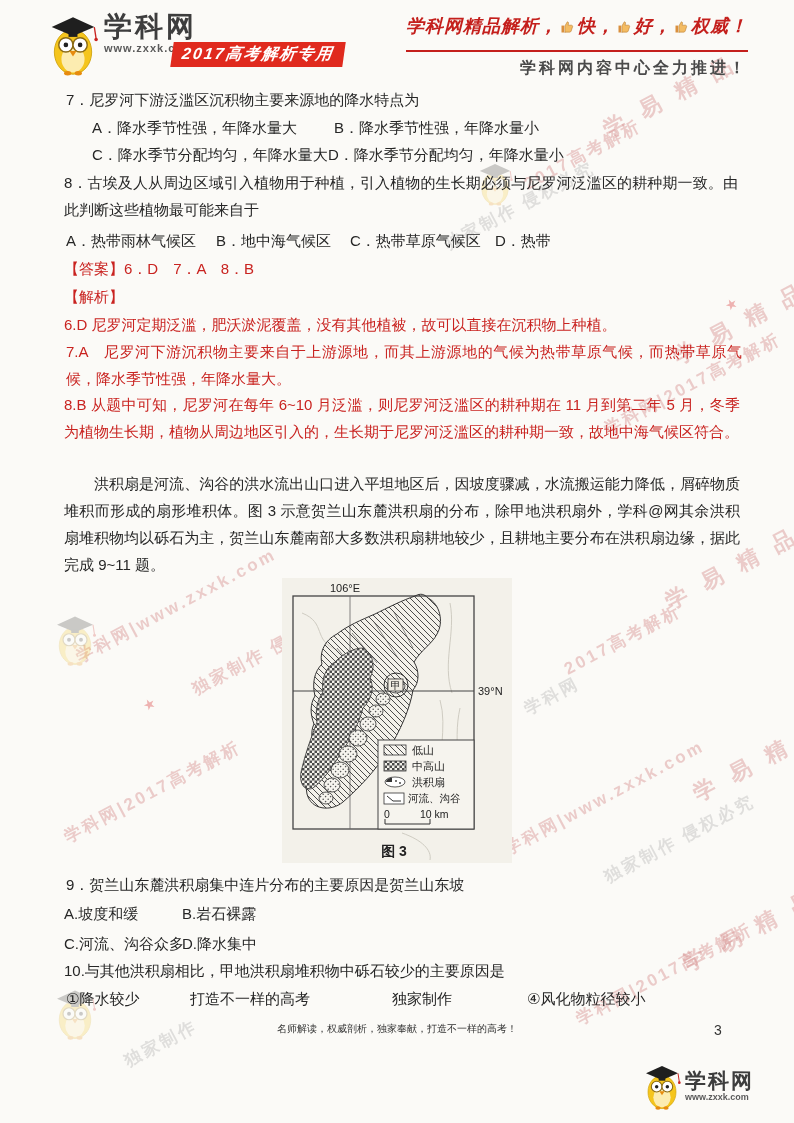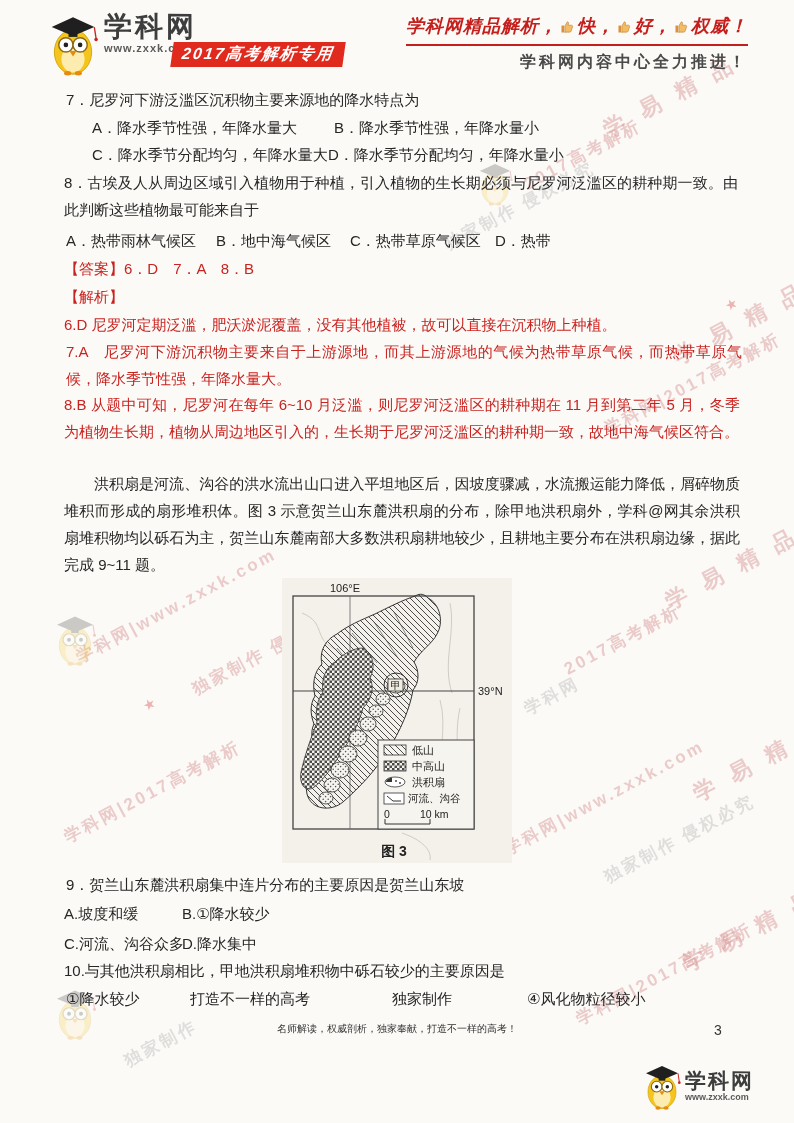--- a/index.html
+++ b/index.html
@@ -24,21 +24,21 @@
   .logo{position:absolute; left:46px; top:12px; display:flex; align-items:flex-start;}
   .logo-txt{margin-left:4px;}
   .brand-name{font-size:28px; font-weight:bold; color:#3d3d3d; letter-spacing:3px; line-height:30px;}
   .brand-url{font-size:11px; font-weight:bold; color:#5a5a5a; letter-spacing:1px;}
   .banner{position:absolute; left:172px; top:42px; background:#e02a1e; color:#fff;
           font-size:16px; font-weight:bold; font-style:italic; padding:2px 10px;
           transform:skewX(-8deg); letter-spacing:2px;}
   .slogan{position:absolute; right:46px; top:14px; text-align:right;}
   .slogan-main{display:flex; align-items:center; justify-content:flex-end; gap:2px;
                color:#c41f1c; font-weight:bold; font-style:italic; font-size:18px;
-               border-bottom:2px solid #c41f1c; padding-bottom:6px; letter-spacing:1px;}
+               border-bottom:2px solid #c41f1c; padding-bottom:12px; letter-spacing:1px;}
   .slogan-sub{margin-top:6px; font-size:16px; font-weight:bold; color:#4a4a4a; letter-spacing:3px;}
   
   .map{position:absolute; left:282px; top:578px;}
   .map text{font-family:"Liberation Sans","DejaVu Sans",sans-serif;}
   
   .footer-slogan{position:absolute; left:0; width:794px; top:1022px; text-align:center;
                  font-size:10px; color:#333;}
   .page-num{position:absolute; left:714px; top:1022px; font-size:14px; color:#333;}
   .bottom-logo{position:absolute; left:642px; top:1062px; display:flex; align-items:center;}
   .bl-name{font-size:21px; font-weight:bold; color:#3d3d3d; letter-spacing:2px; line-height:22px;}
@@ -216,21 +216,21 @@
       <text x="126" y="224" font-size="10.5" fill="#222">河流、沟谷</text>
       <text x="102" y="240" font-size="10.5" fill="#222">0</text>
       <text x="138" y="240" font-size="10.5" fill="#222">10 km</text>
       <path d="M103,241 L103,246 L148,246 L148,241" stroke="#333" stroke-width="1" fill="none"></path>
     </g>
     <text x="112" y="278" text-anchor="middle" font-size="14" font-weight="600" fill="#222">图 3</text>
   </svg>
 
   <div class="t" style="left:66px;top:871px">9．贺兰山东麓洪积扇集中连片分布的主要原因是贺兰山东坡</div>
   <div class="t" style="left:64px;top:900px">A.坡度和缓</div>
-  <div class="t" style="left:182px;top:900px">B.①降水较少</div>
+  <div class="t" style="left:182px;top:900px">B.岩石裸露</div>
   <div class="t" style="left:64px;top:930px">C.河流、沟谷众多</div>
   <div class="t" style="left:182px;top:930px">D.降水集中</div>
 
   <div class="t" style="left:64px;top:957px">10.与其他洪积扇相比，甲地洪积扇堆积物中砾石较少的主要原因是</div>
   <div class="t" style="left:66px;top:985px">①降水较少</div>
   <div class="t" style="left:190px;top:985px">打造不一样的高考</div>
   <div class="t" style="left:392px;top:985px">独家制作</div>
   <div class="t" style="left:527px;top:985px">④风化物粒径较小</div>
 
   <div class="footer-slogan">名师解读，权威剖析，独家奉献，打造不一样的高考！</div>

